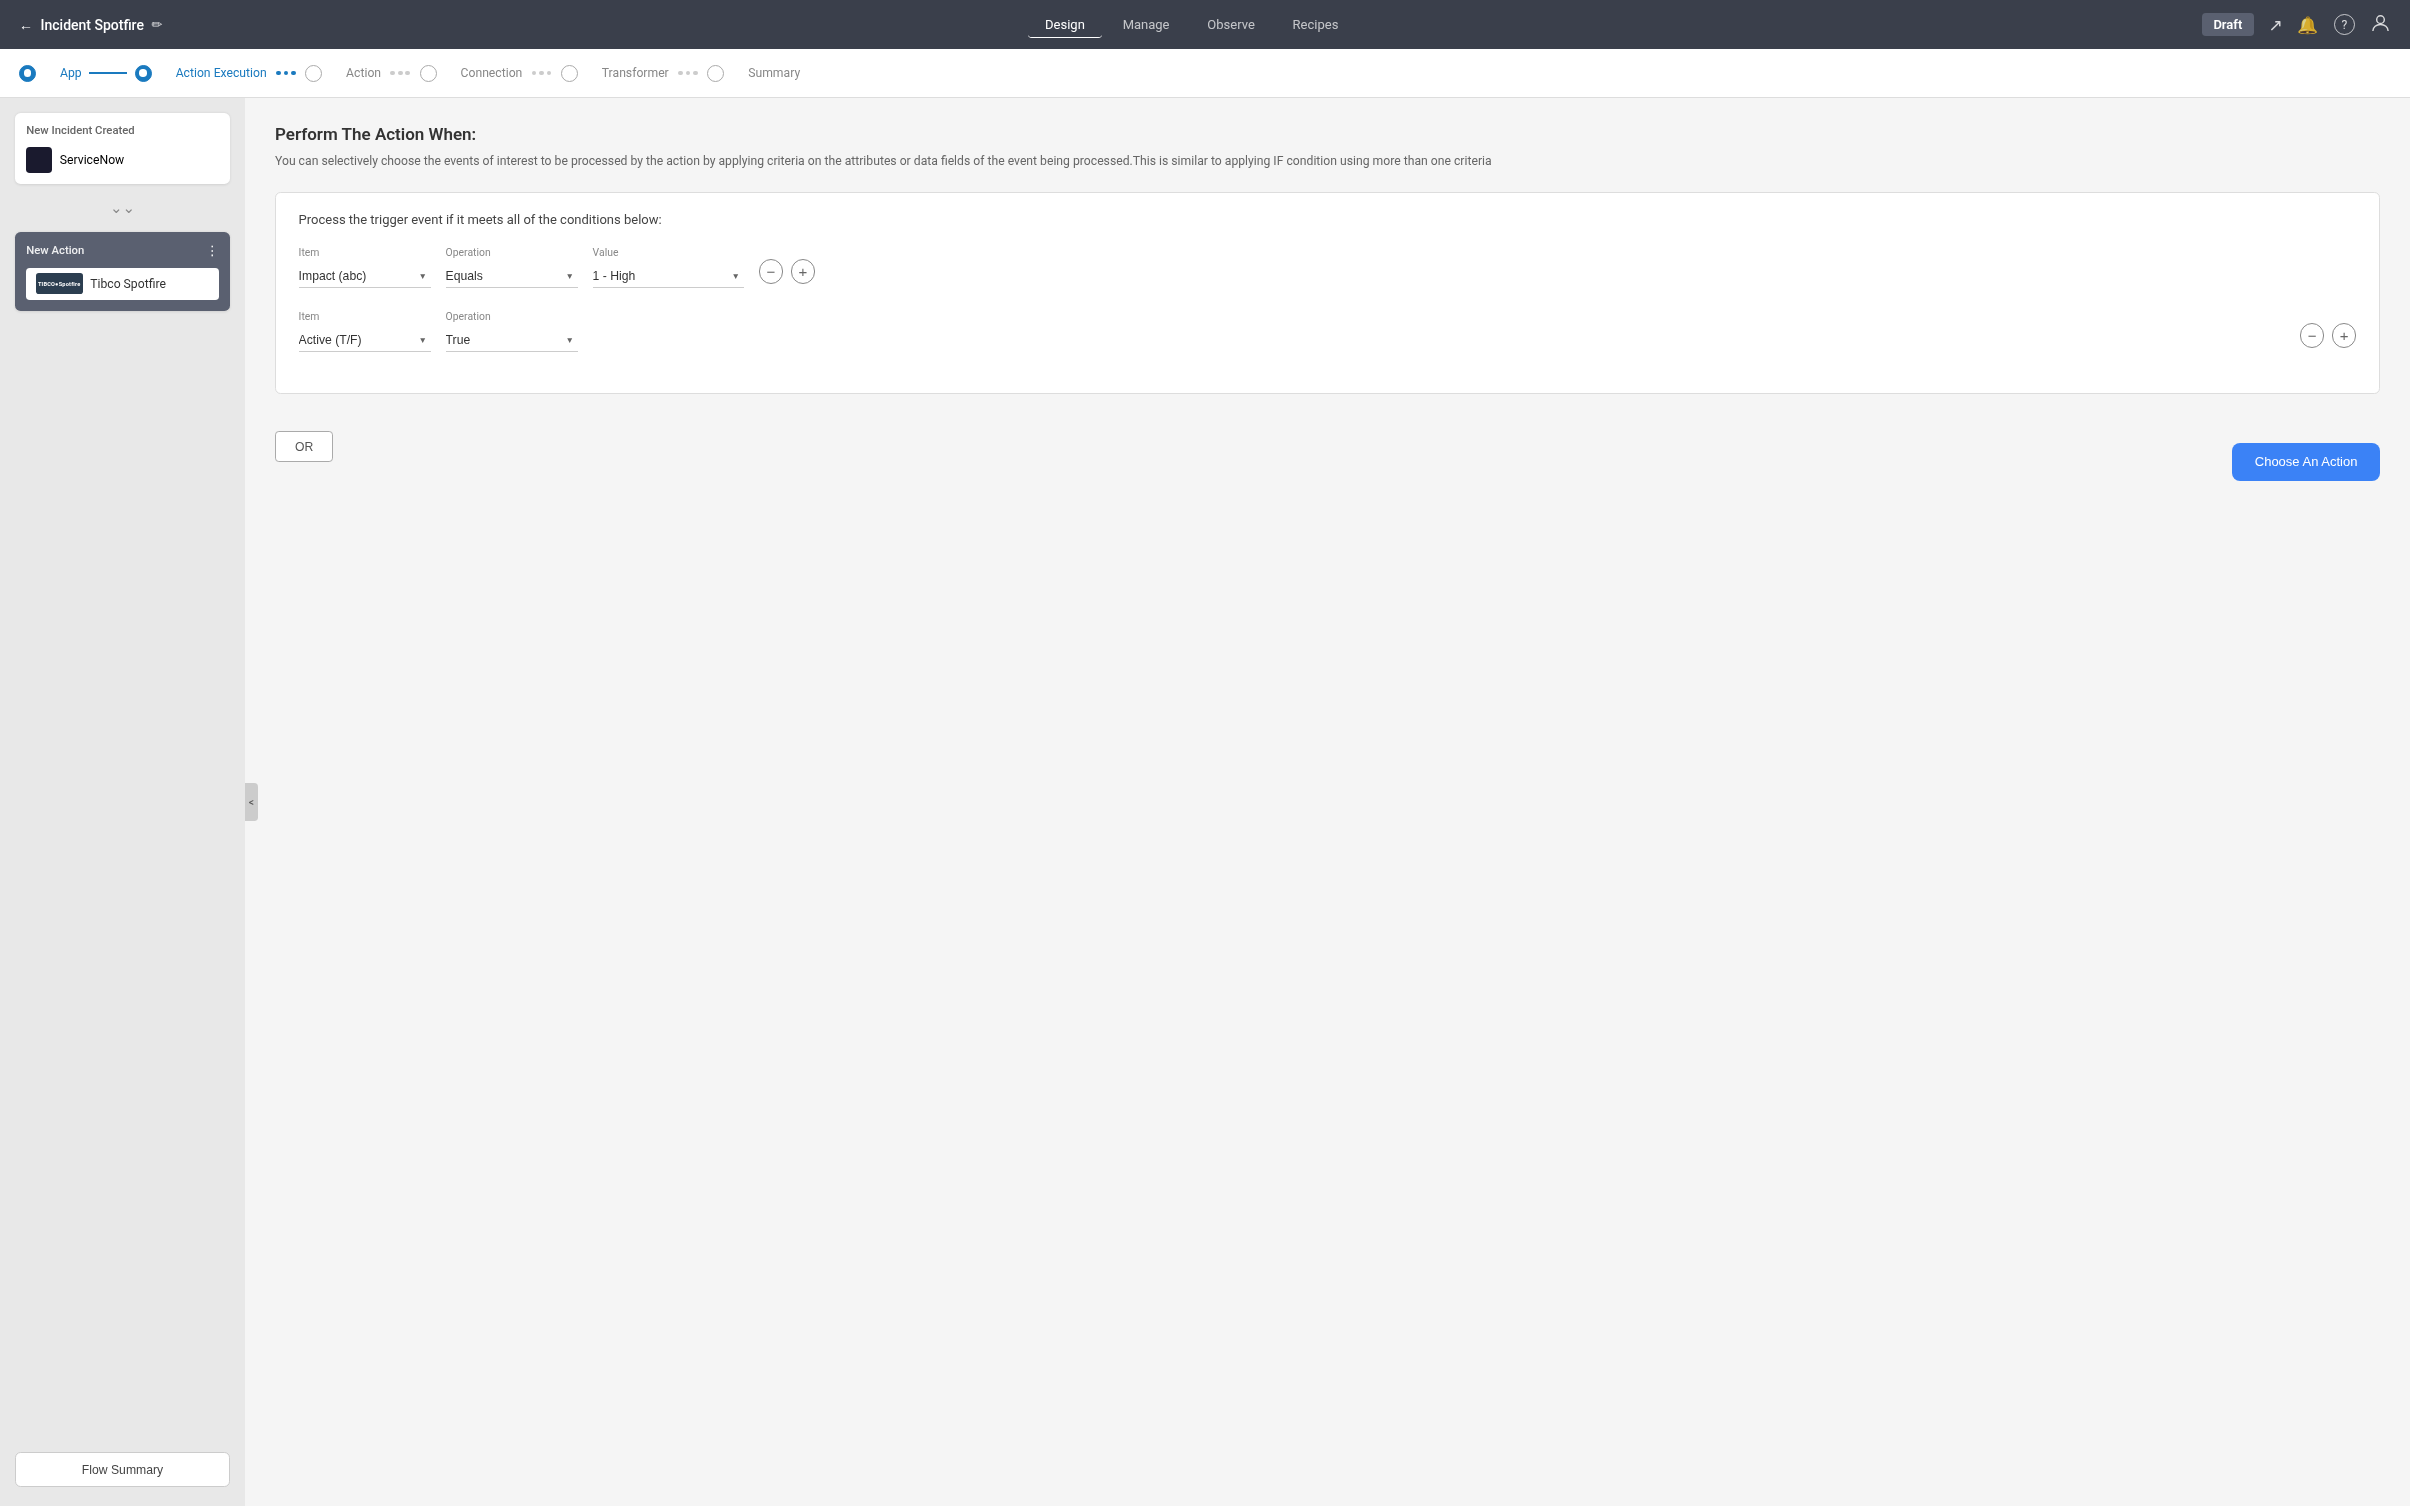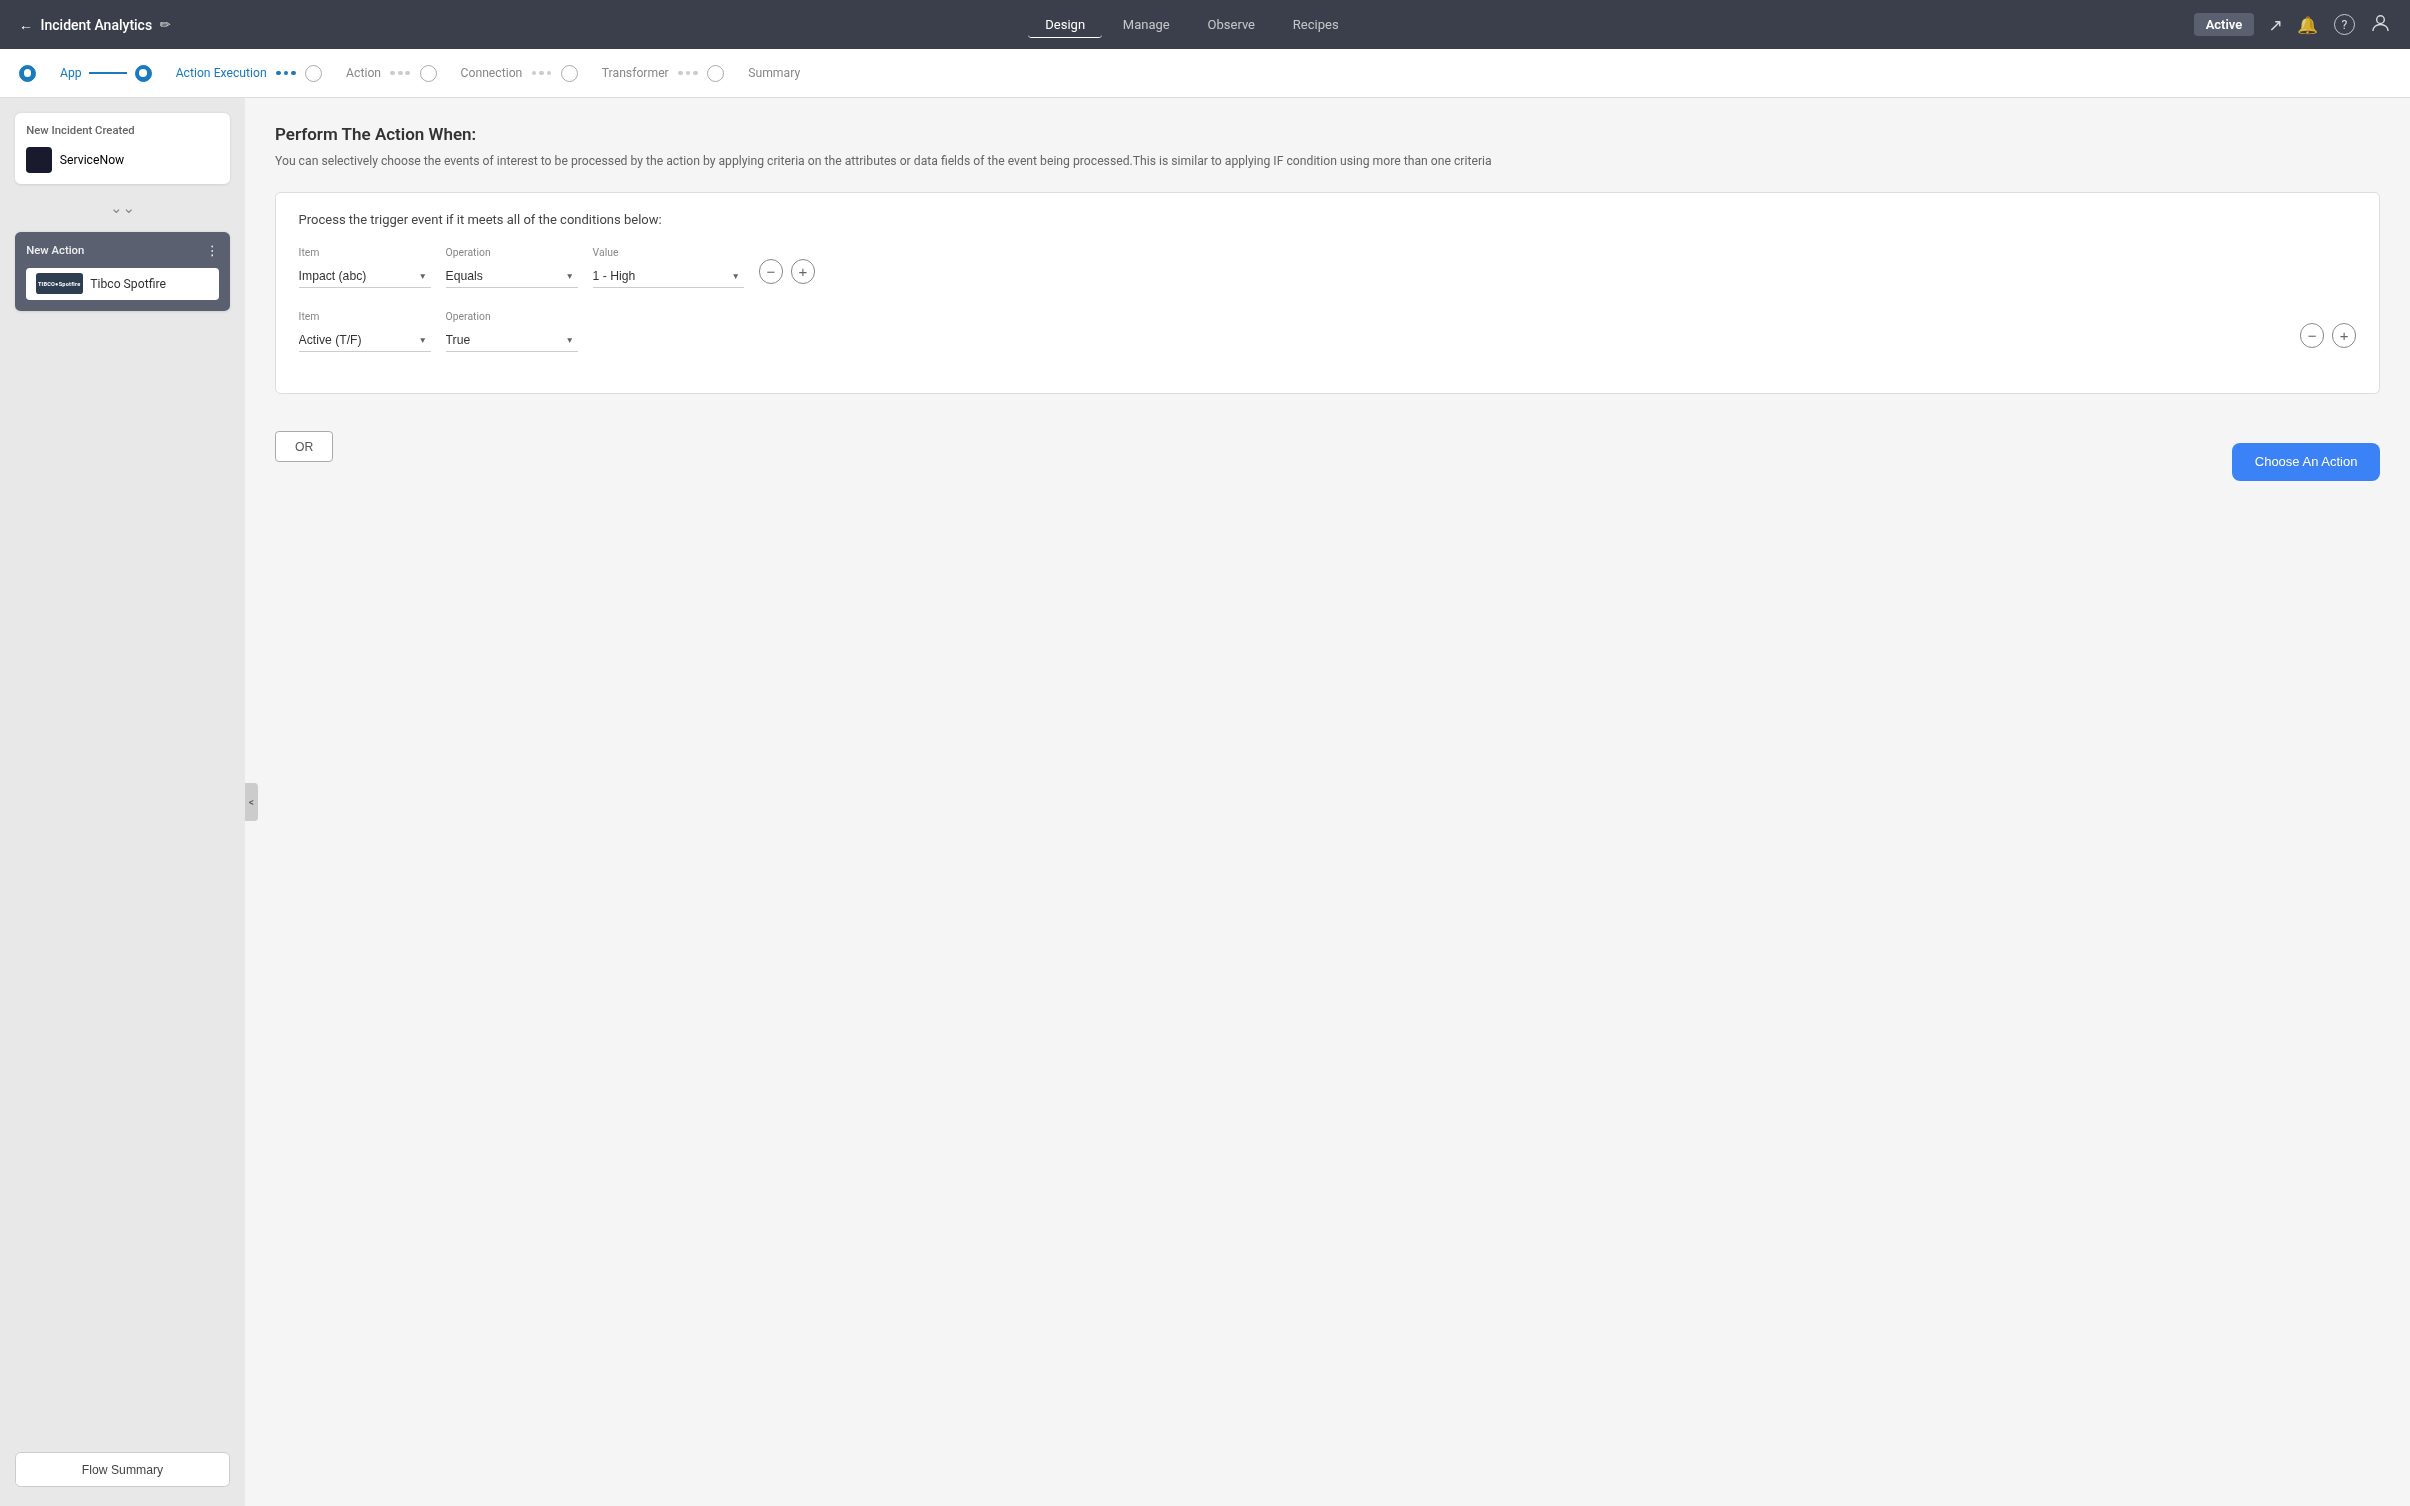--- a/index.html
+++ b/index.html
@@ -369,31 +369,31 @@
       justify-content: space-between;
       align-items: center;
     }
   </style>
 </head>
 <body>
 
 <div class="top-nav">
   <div class="nav-back">
     <span>←</span>
-    <span class="nav-title">Incident Analytics</span>
+    <span class="nav-title">Incident Spotfire</span>
     <span class="nav-edit-icon">✏</span>
   </div>
   <div class="nav-tabs">
     <div class="nav-tab active">Design</div>
     <div class="nav-tab">Manage</div>
     <div class="nav-tab">Observe</div>
     <div class="nav-tab">Recipes</div>
   </div>
   <div class="nav-right">
-    <span class="draft-badge">Active</span>
+    <span class="draft-badge">Draft</span>
     <span class="nav-icon">↗</span>
     <span class="nav-icon">🔔</span>
     <span class="nav-icon" style="width:21px;height:21px;border-radius:50%;border:1.9px solid rgba(255,255,255,0.7);display:inline-flex;align-items:center;justify-content:center;font-size:12.2px;">?</span>
     <span class="nav-icon">
       <svg width="21" height="21" viewBox="0 0 22 22" fill="none">
         <circle cx="11" cy="8" r="4" stroke="rgba(255,255,255,0.8)" stroke-width="1.5"></circle>
         <path d="M3 20c0-4 3.6-7 8-7s8 3 8 7" stroke="rgba(255,255,255,0.8)" stroke-width="1.5"></path>
       </svg>
     </span>
   </div>

